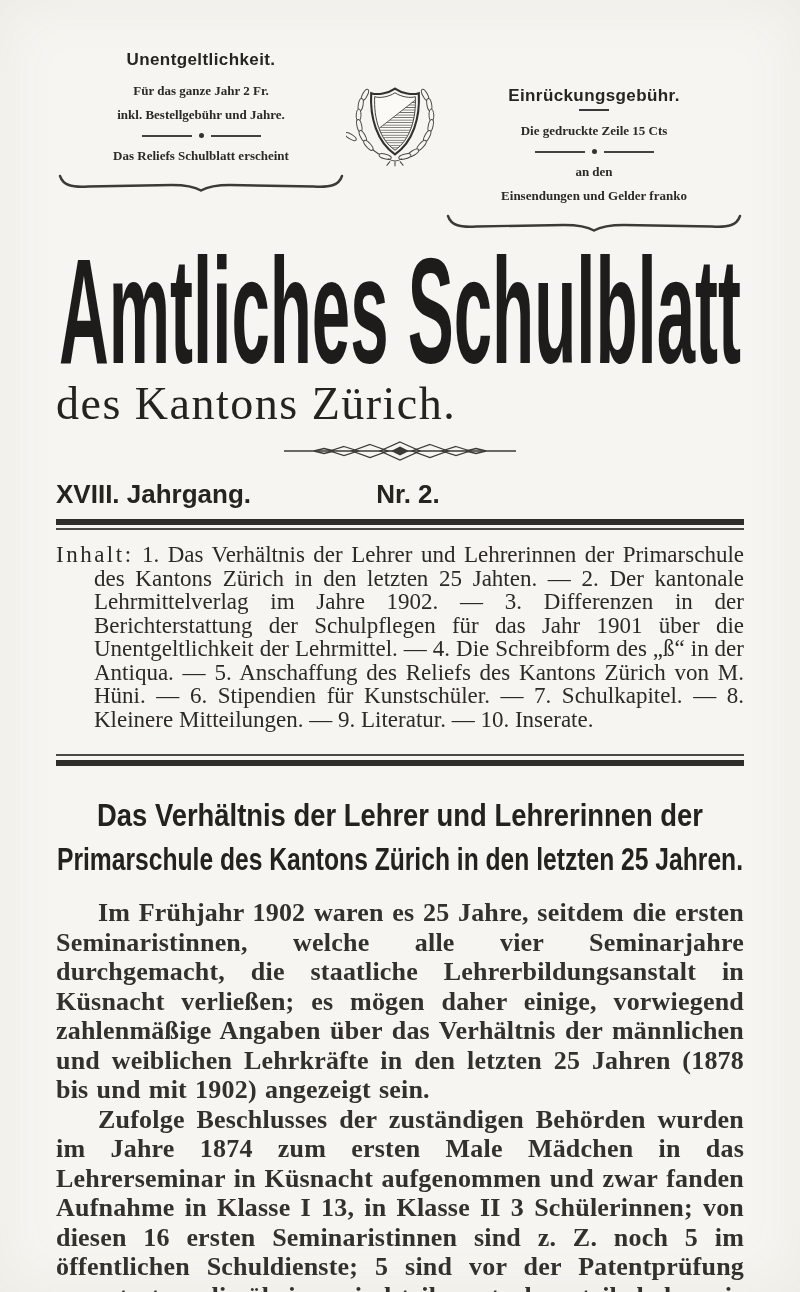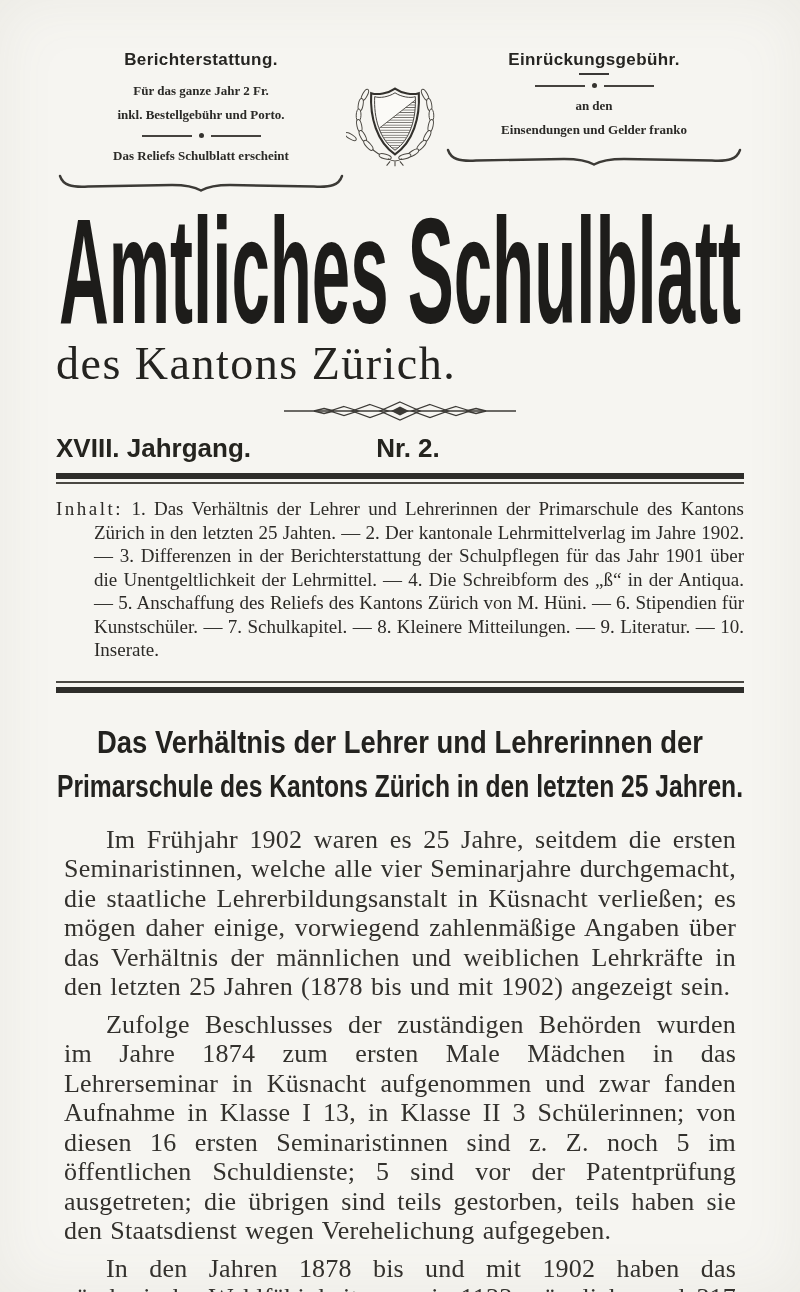--- a/index.html
+++ b/index.html
@@ -19,21 +19,21 @@
   
   .head-row{display:flex;justify-content:space-between;align-items:flex-start;}
   .head-box{text-align:center;}
   .head-box.left{width:292px;}
   .head-box.right{width:302px;}
   .box-title{
     font-family:"Liberation Sans", sans-serif;
     font-weight:bold;font-size:17px;letter-spacing:.4px;color:#262522;
     margin-bottom:9px;
   }
-  .head-box.right .box-title{margin-bottom:3px;}
+  .head-box.right .box-title{margin-bottom:3px;margin-top:36px;}
   .title-rule{width:30px;height:2px;background:#3a3836;margin:0 auto 8px;}
   .box-line{font-weight:bold;font-size:13px;line-height:24px;color:#2b2a27;}
   .dotdiv{display:flex;align-items:center;justify-content:center;gap:7px;margin:6px 0;}
   .dline{width:50px;height:2px;background:#45423e;}
   .ddot{width:5px;height:5px;border-radius:50%;background:#35332f;}
   .brace{display:block;margin:5px auto 0;}
 
   
   .emblem{margin-top:14px;}
 
@@ -45,56 +45,56 @@
     margin-top:0;line-height:50px;
   }
   .ornament{display:block;margin:10px auto 0;}
   .orn-stroke{stroke:#3c3a36;fill:none;stroke-width:1.3;}
   .orn-fill{fill:#3c3a36;stroke:none;}
 
   
   .issue-row{
     display:flex;justify-content:space-between;align-items:center;
     font-family:"Liberation Sans", sans-serif;font-weight:bold;
-    font-size:26px;color:#25241f;margin-top:10px;
+    font-size:26px;color:#25241f;margin-top:16px;
   }
   .issue-center{position:absolute;left:16px;right:0;text-align:center;}
   .issue-row{position:relative;}
 
   .rule-thick{height:6px;background:#2e2d2a;margin-top:9px;}
   .rule-thin{height:2px;background:#4a4843;margin-top:3px;}
   .rule-thin2{height:2px;background:#4a4843;margin-top:12px;}
   .rule-thick2{height:6px;background:#2e2d2a;margin-top:4px;}
 
   
   .contents{
-    margin-top:13px;font-size:19px;line-height:23.5px;color:#2c2a27;
+    margin-top:13px;font-size:23px;line-height:23.5px;color:#2c2a27;
     text-align:justify;padding-left:38px;text-indent:-38px;
   }
   .contents .inhalt{letter-spacing:2.5px;}
 
   
   .art-head{display:block;margin:26px auto 0;}
   .art-head text{font:700 31.5px "Liberation Sans", sans-serif;fill:#23221f;}
   .body-text{margin-top:14px;font-size:26px;line-height:29.5px;
     text-align:justify;word-spacing:1.5px;letter-spacing:.2px;color:#33312d;}
-  .body-text p{margin:8px;text-indent:42px;}
+  .body-text p{margin:0;text-indent:42px;font-weight:bold;}
 </style>
 </head>
 <body>
 
 <div class="page">
   <div class="inner">
 
     <div class="head-row">
 
       <div class="head-box left">
-        <div class="box-title">Berichterstattung.</div>
+        <div class="box-title">Unentgeltlichkeit.</div>
         <div class="box-line">Für das ganze Jahr 2 Fr.</div>
-        <div class="box-line">inkl. Bestellgebühr und Porto.</div>
+        <div class="box-line">inkl. Bestellgebühr und Jahre.</div>
         <div class="dotdiv">
           <span class="dline"></span>
             <span class="ddot"></span>
             <span class="dline"></span>
         </div>
         <div class="box-line">Das Reliefs Schulblatt erscheint</div>
         <svg class="brace" width="290" height="20" viewBox="0 0 290 20">
           <path d="M4,3 C7,12 15,14.5 32,13.5 L116,12 C130,12 138,13.5 145,17.5 C152,13.5 160,12 174,12 L258,13.5 C275,14.5 283,12 286,3" fill="none" stroke="#3c3a36" stroke-width="2.4" stroke-linecap="round"></path>
         </svg>
       </div>
@@ -141,20 +141,21 @@
         <path d="M70,24 C61,30 48,32 41,29.5 C39.5,60 48,91 70,106 C92,91 100.5,60 99,29.5 C92,32 79,30 70,24 Z" fill="#fbfaf7" stroke="#33312d" stroke-width="1.3"></path>
         <g clip-path="url(#shieldClip)">
           <polygon points="36,84 104,30 120,140 14,140" fill="url(#hatch)"></polygon>
           <line x1="38" y1="82" x2="102" y2="32" stroke="#44413c" stroke-width="1.2"></line>
         </g>
       </svg>
 
       <div class="head-box right">
         <div class="box-title">Einrückungsgebühr.</div>
         <div class="title-rule"></div>
+        <div class="box-line">Die gedruckte Zeile 15 Cts</div>
         <div class="dotdiv">
           <span class="dline"></span>
             <span class="ddot"></span>
             <span class="dline"></span>
         </div>
         <div class="box-line">an den</div>
         <div class="box-line">Einsendungen und Gelder franko</div>
         <svg class="brace" width="300" height="20" viewBox="0 0 300 20">
           <path d="M4,3 C7,12 15,14.5 32,13.5 L120,12 C134,12 143,13.5 150,17.5 C157,13.5 166,12 180,12 L268,13.5 C285,14.5 293,12 296,3" fill="none" stroke="#3c3a36" stroke-width="2.4" stroke-linecap="round"></path>
         </svg>

